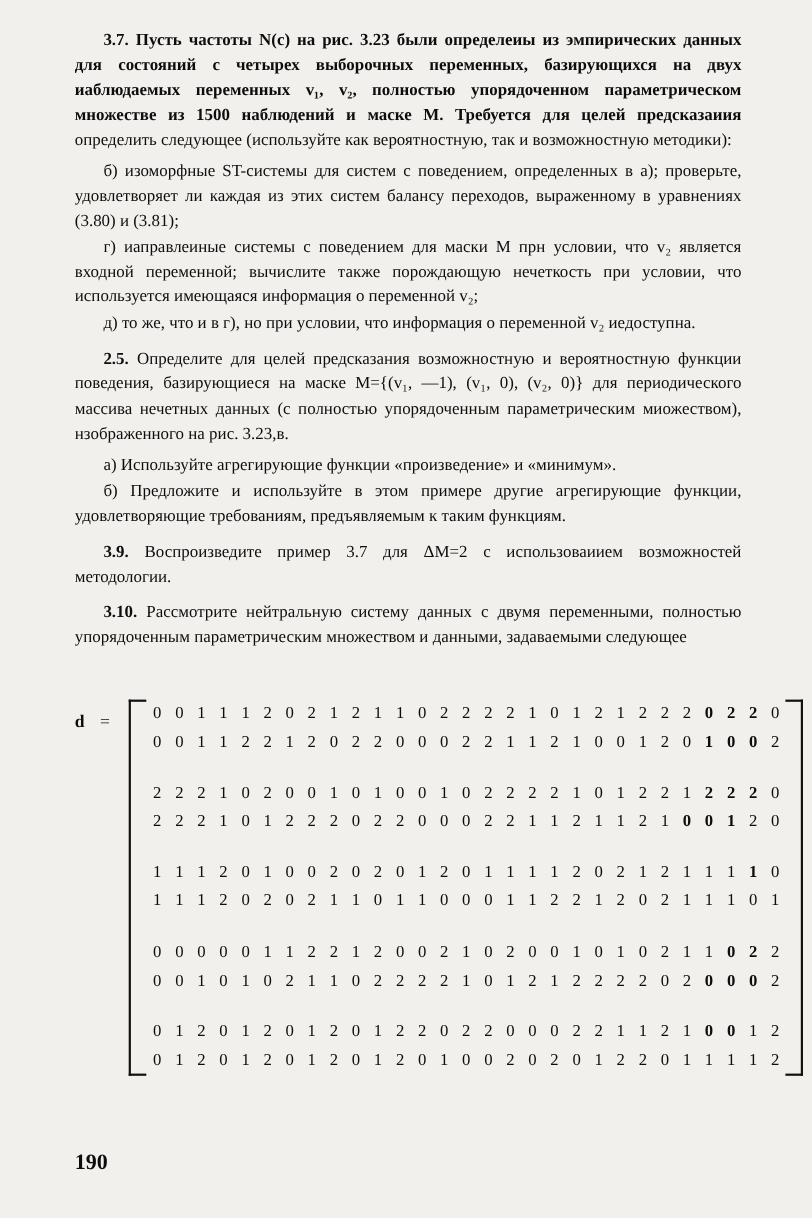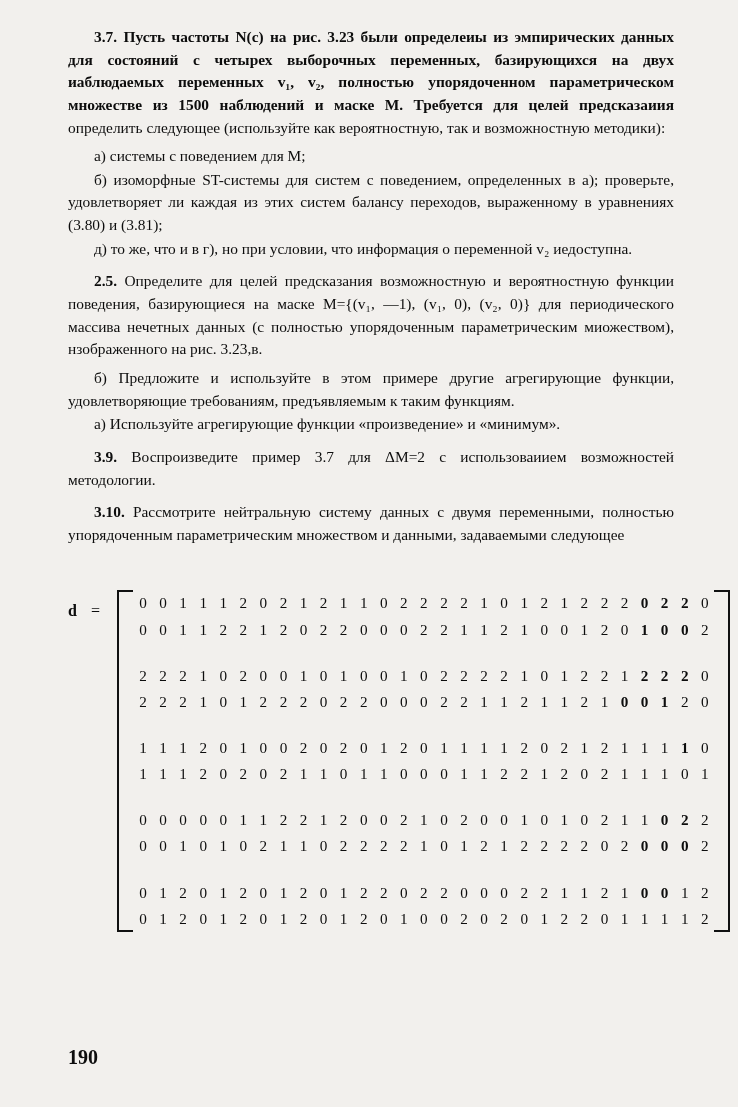--- a/index.html
+++ b/index.html
@@ -128,35 +128,35 @@
   <div class="content">
 
     <p class="para">
       <b>3.7.</b>
       <b>Пусть частоты N(c) на рис. 3.23 были определеиы из эмпирических данных для состояний с четырех выборочных переменных, базирующихся на двух иаблюдаемых переменных v₁, v₂, полностью упорядоченном параметрическом множестве из 1500 наблюдений и маске M. Требуется для целей предсказаиия</b>
       <span>определить следующее (используйте как вероятностную, так и возможностную методики):</span>
     </p>
 
     <div class="gap-s"></div>
 
-    <p class="sub">а) системы с поведением для M;</p>
     <p class="sub">б) изоморфные ST-системы для систем с поведением, определенных в а); проверьте, удовлетворяет ли каждая из этих систем балансу переходов, выраженному в уравнениях (3.80) и (3.81);</p>
+    <p class="sub">г) иаправлеиные системы с поведением для маски M прн условии, что v₂ является входной переменной; вычислите также порождающую нечеткость при условии, что используется имеющаяся информация о переменной v₂;</p>
     <p class="sub">д) то же, что и в г), но при условии, что информация о переменной v₂ иедоступна.</p>
 
     <div class="gap-m"></div>
 
     <p class="para">
       <b>2.5.</b>
       <span>Определите для целей предсказания возможностную и вероятностную функции поведения, базирующиеся на маске M={(v₁, —1), (v₁, 0), (v₂, 0)} для периодического массива нечетных данных (с полностью упорядоченным параметрическим миожеством), нзображенного на рис. 3.23,в.</span>
     </p>
 
     <div class="gap-s"></div>
 
+    <p class="sub">а) Используйте агрегирующие функции «произведение» и «минимум».</p>
     <p class="sub">б) Предложите и используйте в этом примере другие агрегирующие функции, удовлетворяющие требованиям, предъявляемым к таким функциям.</p>
-    <p class="sub">а) Используйте агрегирующие функции «произведение» и «минимум».</p>
 
     <div class="gap-m"></div>
 
     <p class="para">
       <b>3.9.</b>
       <span>Воспроизведите пример 3.7 для ΔM=2 с использоваиием возможностей методологии.</span>
     </p>
 
     <div class="gap-m"></div>
 

